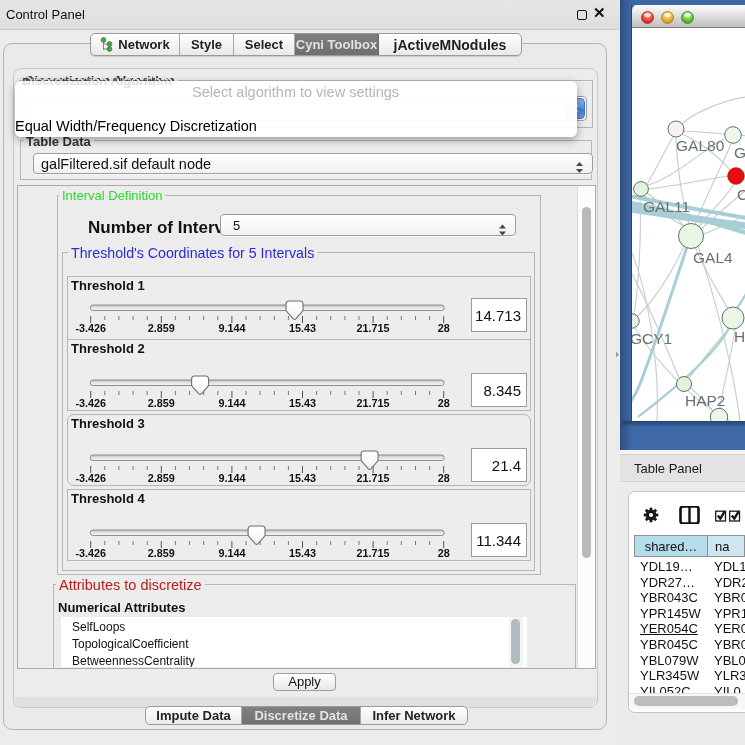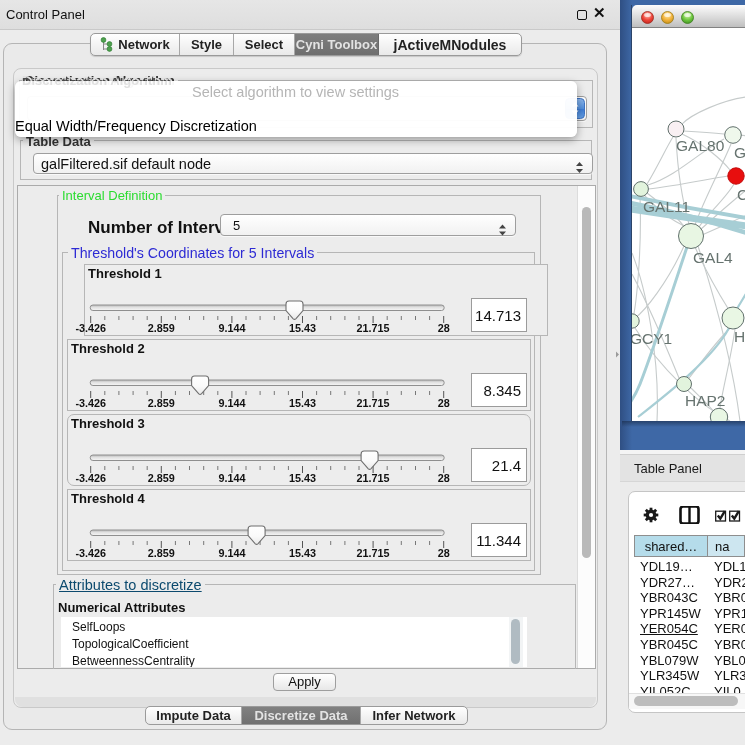--- a/index.html
+++ b/index.html
@@ -140,21 +140,21 @@
     <span style="margin-left:12px;">5</span>
     <svg class="updown" width="9" height="12" viewBox="0 0 9 12" style="right:8px; top:5px; position:absolute;">
       <path d="M4.5 0.5 L8 4.5 H1 Z" fill="#444"></path>
       <path d="M4.5 11.5 L8 7.5 H1 Z" fill="#444"></path>
     </svg>
   </div>
 
   <div class="abs gbox" style="left:62px; top:252px; width:473px; height:319px;"></div>
   <div class="abs glabel" style="left:68px; top:245px; color:#2d2ad4; font-size:14.2px;text-align:right;">Threshold's Coordinates for 5 Intervals</div>
 
-  <div class="thblock" style="top:264px;margin-left:17px;">
+  <div class="thblock" style="top:276px;">
       <div class="ttl">Threshold 1</div>
     </div>
   <svg class="abs" style="left:67px; top:264px;" width="464" height="72" viewBox="0 0 464 72">
       <defs>
         <linearGradient id="tg0" x1="0" y1="0" x2="0" y2="1">
           <stop offset="0" stop-color="#b9b9b9"></stop>
           <stop offset="0.45" stop-color="#e2e2e2"></stop>
           <stop offset="1" stop-color="#f6f6f6"></stop>
         </linearGradient>
       </defs>
@@ -361,21 +361,21 @@
           <stop offset="0" stop-color="#ffffff"></stop>
           <stop offset="0.55" stop-color="#fafafa"></stop>
           <stop offset="1" stop-color="#e9e9e9"></stop>
         </linearGradient>
       </defs>
       <path d="M 181.1 46.5 L 181.1 40 Q 181.1 37 184.1 37 L 195.1 37 Q 198.1 37 198.1 40 L 198.1 46.5 L 190.9 54.8 Q 189.6 55.9 188.3 54.8 Z" fill="url(#th3)" stroke="#6f6f6f" stroke-width="1.1"></path>
     </svg>
   <div class="thfield" style="top:523px;">11.344</div>
 
   <div class="abs gbox" style="left:53px; top:584px; width:523px; height:85px; border-bottom:none;"></div>
-  <div class="abs glabel" style="left:56px; top:577px; color:#0c4a6e; font-size:14.5px;text-decoration:underline;">Attributes to discretize</div>
+  <div class="abs glabel" style="left:56px; top:577px; color:#b91c1c; font-size:14.5px;">Attributes to discretize</div>
   <div class="abs" style="left:58px; top:600px; font-size:13px; font-weight:bold; color:#111;">Numerical Attributes</div>
   <div class="abs" id="numlist">
     <div class="li" style="top:3px;">SelfLoops</div>
     <div class="li" style="top:20px;">TopologicalCoefficient</div>
     <div class="li" style="top:37px;">BetweennessCentrality</div>
   </div>
   <div class="abs" style="left:509px; top:617px; width:14px; height:50px; background:#f2f4f5;"></div>
   <div class="abs" style="left:511px; top:619px; width:9px; height:45px; background:#b0bbc2; border-radius:4.5px;"></div>
 
   <div class="abs" id="applybtn">Apply</div>

